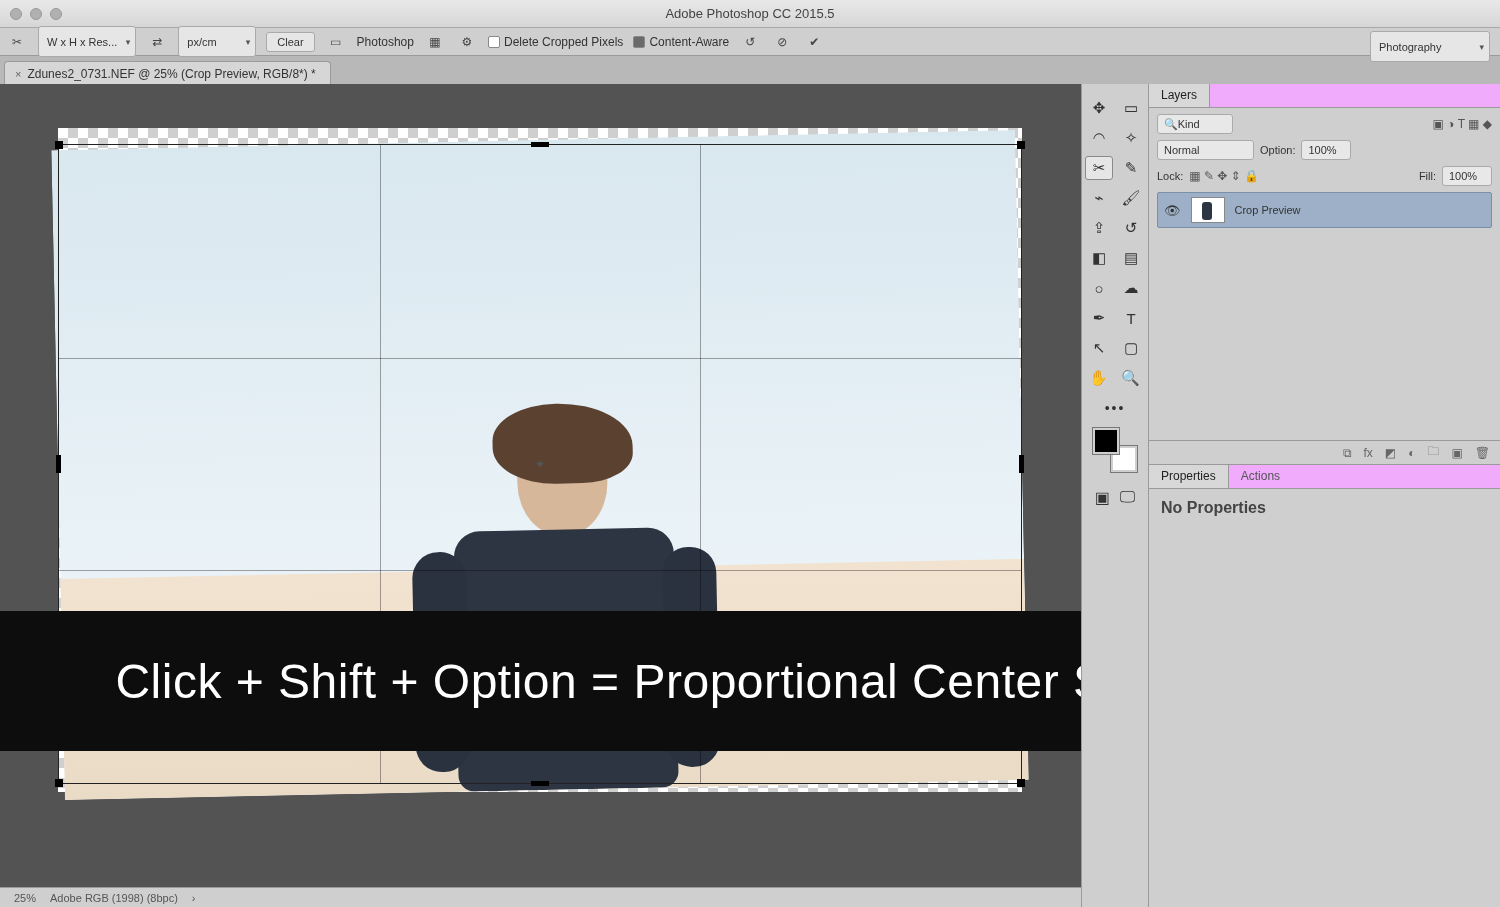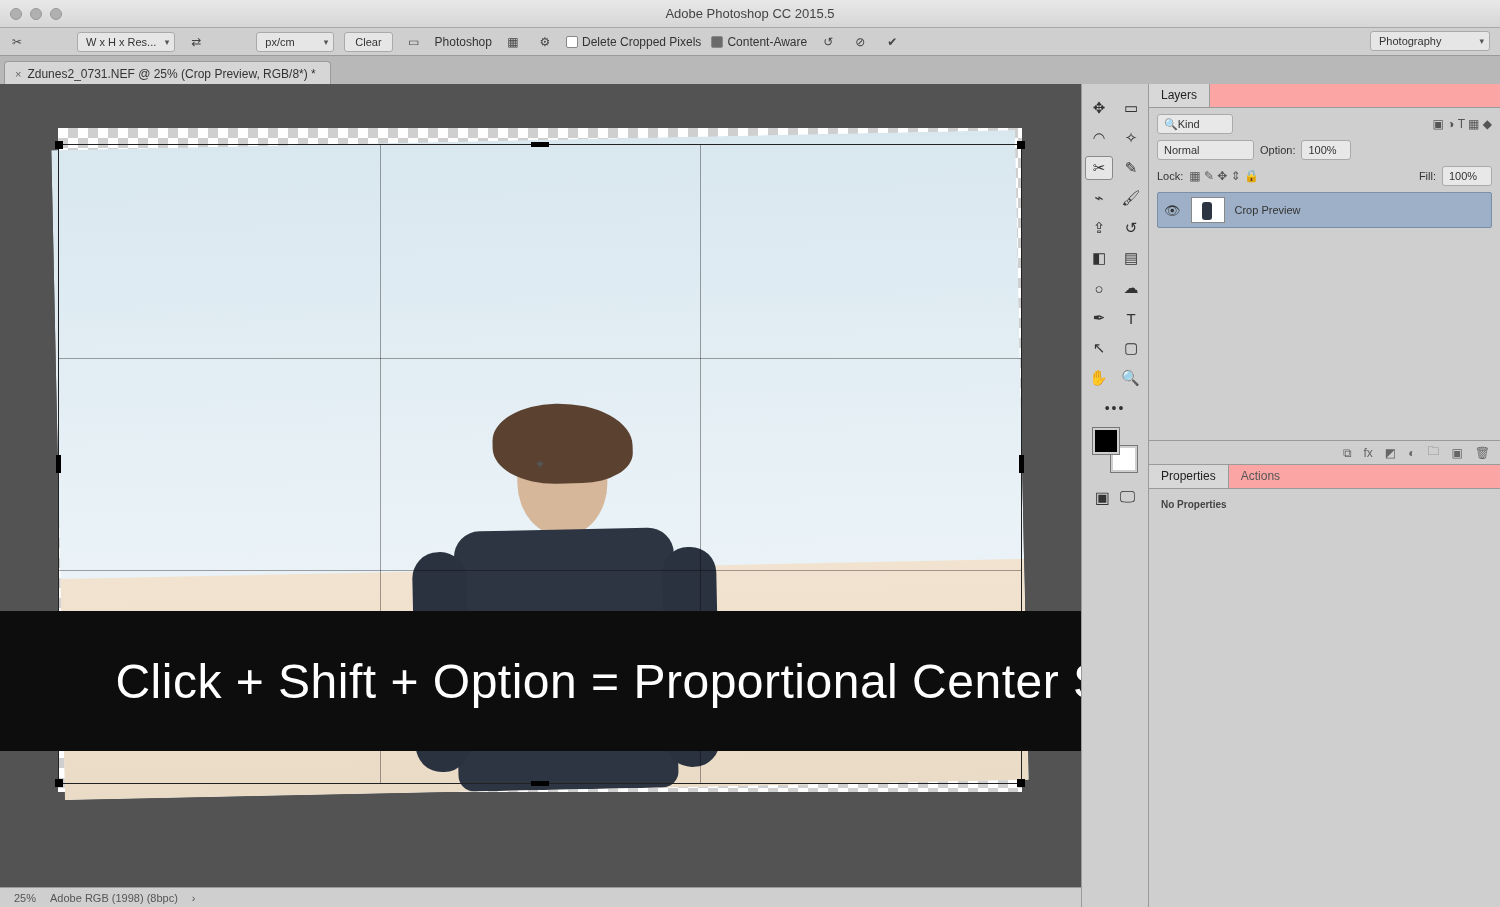--- a/index.html
+++ b/index.html
@@ -7,21 +7,21 @@
 
 
 .titlebar { height: 28px; background: linear-gradient(#e8e8e8,#d6d6d6); display: flex; align-items: center; position: relative; border-bottom: 1px solid #a8a8a8; }
 .traffic { display: flex; gap: 8px; margin-left: 10px; }
 .traffic span { width: 12px; height: 12px; border-radius: 50%; background:#b0b0b0; border:1px solid #9a9a9a; }
 .titlebar .title { position: absolute; left:0; right:0; text-align:center; font-size:13px; color:#444; }
 
 
 .optbar { height: 28px; background:#cfcfcf; border-bottom:1px solid #9a9a9a; display:flex; align-items:center; padding:0 6px; font-size:12px; gap:10px; }
 .iconbtn { width:22px; height:20px; display:flex; align-items:center; justify-content:center; color:#444; }
-.select { background:#e6e6e6; border:1px solid #aaa; border-radius:3px; height:20px; padding:0 18px 0 8px; font-size:11px; display:flex; align-items:center; position:relative;margin-left:39px; }
+.select { background:#e6e6e6; border:1px solid #aaa; border-radius:3px; height:31px; padding:0 18px 0 8px; font-size:11px; display:flex; align-items:center; position:relative; }
 .select::after { content:"▾"; position:absolute; right:5px; font-size:9px; color:#555; }
 .btn { background:#e6e6e6; border:1px solid #aaa; border-radius:3px; height:20px; padding:0 10px; font-size:11px; display:flex; align-items:center; }
 .chk { width:12px; height:12px; border:1px solid #888; border-radius:2px; display:inline-block; vertical-align:middle; margin-right:4px; background:#fff; }
 .chk.on { background:#6a6a6a; }
 .flex-spacer { flex:1; }
 
 
 .tabbar { height:30px; background:#b8b8b8; display:flex; align-items:flex-end; padding-left:4px; }
 .doctab { background:#d6d6d6; border:1px solid #9a9a9a; border-bottom:none; padding:5px 14px 5px 10px; font-size:12px; border-radius:4px 4px 0 0; display:flex; align-items:center; gap:6px; }
 .doctab .close { font-size:11px; color:#666; }
@@ -76,21 +76,21 @@
 .toolrow { display:flex; gap:4px; }
 .tool { width:28px; height:24px; display:flex; align-items:center; justify-content:center; color:#333; font-size:15px; border-radius:3px; }
 .tool.sel { background:#e6e6e6; border:1px solid #8a8a8a; }
 .dots { font-size:14px; letter-spacing:2px; color:#333; margin-top:4px; }
 .swatches { position:relative; width:44px; height:44px; margin-top:6px; }
 .sw-fg { position:absolute; left:0; top:0; width:26px; height:26px; background:#000; border:2px solid #cfcfcf; outline:1px solid #777; }
 .sw-bg { position:absolute; right:0; bottom:0; width:26px; height:26px; background:#fff; border:2px solid #cfcfcf; outline:1px solid #777; }
 .maskrow { display:flex; gap:10px; margin-top:10px; color:#333; }
 
 .panels { flex:1; background:#cfcfcf; display:flex; flex-direction:column; }
-.panel-tabbar { height:24px; display:flex; border-bottom:1px solid #9a9a9a; background:#fca5a5; }
+.panel-tabbar { height:24px; display:flex; border-bottom:1px solid #9a9a9a; background:#f0abfc; }
 .ptab { padding:4px 12px; font-size:12px; color:#555; }
 .ptab.active { background:#d8d8d8; color:#222; border-right:1px solid #9a9a9a; }
 .layers-body { padding:6px 8px; font-size:11px; }
 .lrow { display:flex; align-items:center; gap:6px; margin-bottom:6px; }
 .lrow .field { background:#e8e8e8; border:1px solid #aaa; border-radius:3px; height:20px; padding:0 6px; display:flex; align-items:center; }
 .smallicons { display:flex; gap:8px; color:#555; font-size:12px; margin-left:auto; }
 .layer-item { display:flex; align-items:center; gap:10px; background:#9db0c7; padding:4px 6px; border:1px solid #7a8fa8; border-radius:2px; margin-top:6px; }
 .eye { font-size:13px; color:#333; }
 .thumb { width:34px; height:26px; background:#fff; border:1px solid #888; position:relative; overflow:hidden; }
 .thumb::after{content:"";position:absolute;left:10px;top:4px;width:10px;height:18px;background:#2d3542;border-radius:3px;}
@@ -271,18 +271,18 @@
           <span>🗑</span>
         </div>
       </div>
 
       <div class="props">
         <div class="panel-tabbar">
           <div class="ptab active">Properties</div>
           <div class="ptab">Actions</div>
         </div>
         <div class="props-body">
-          <div style="font-weight:600;font-size:10px">No Properties</div>
+          <div style="font-weight:600;font-size:16px">No Properties</div>
         </div>
       </div>
     </div>
   </div>
 </div>
 
 </body></html>

